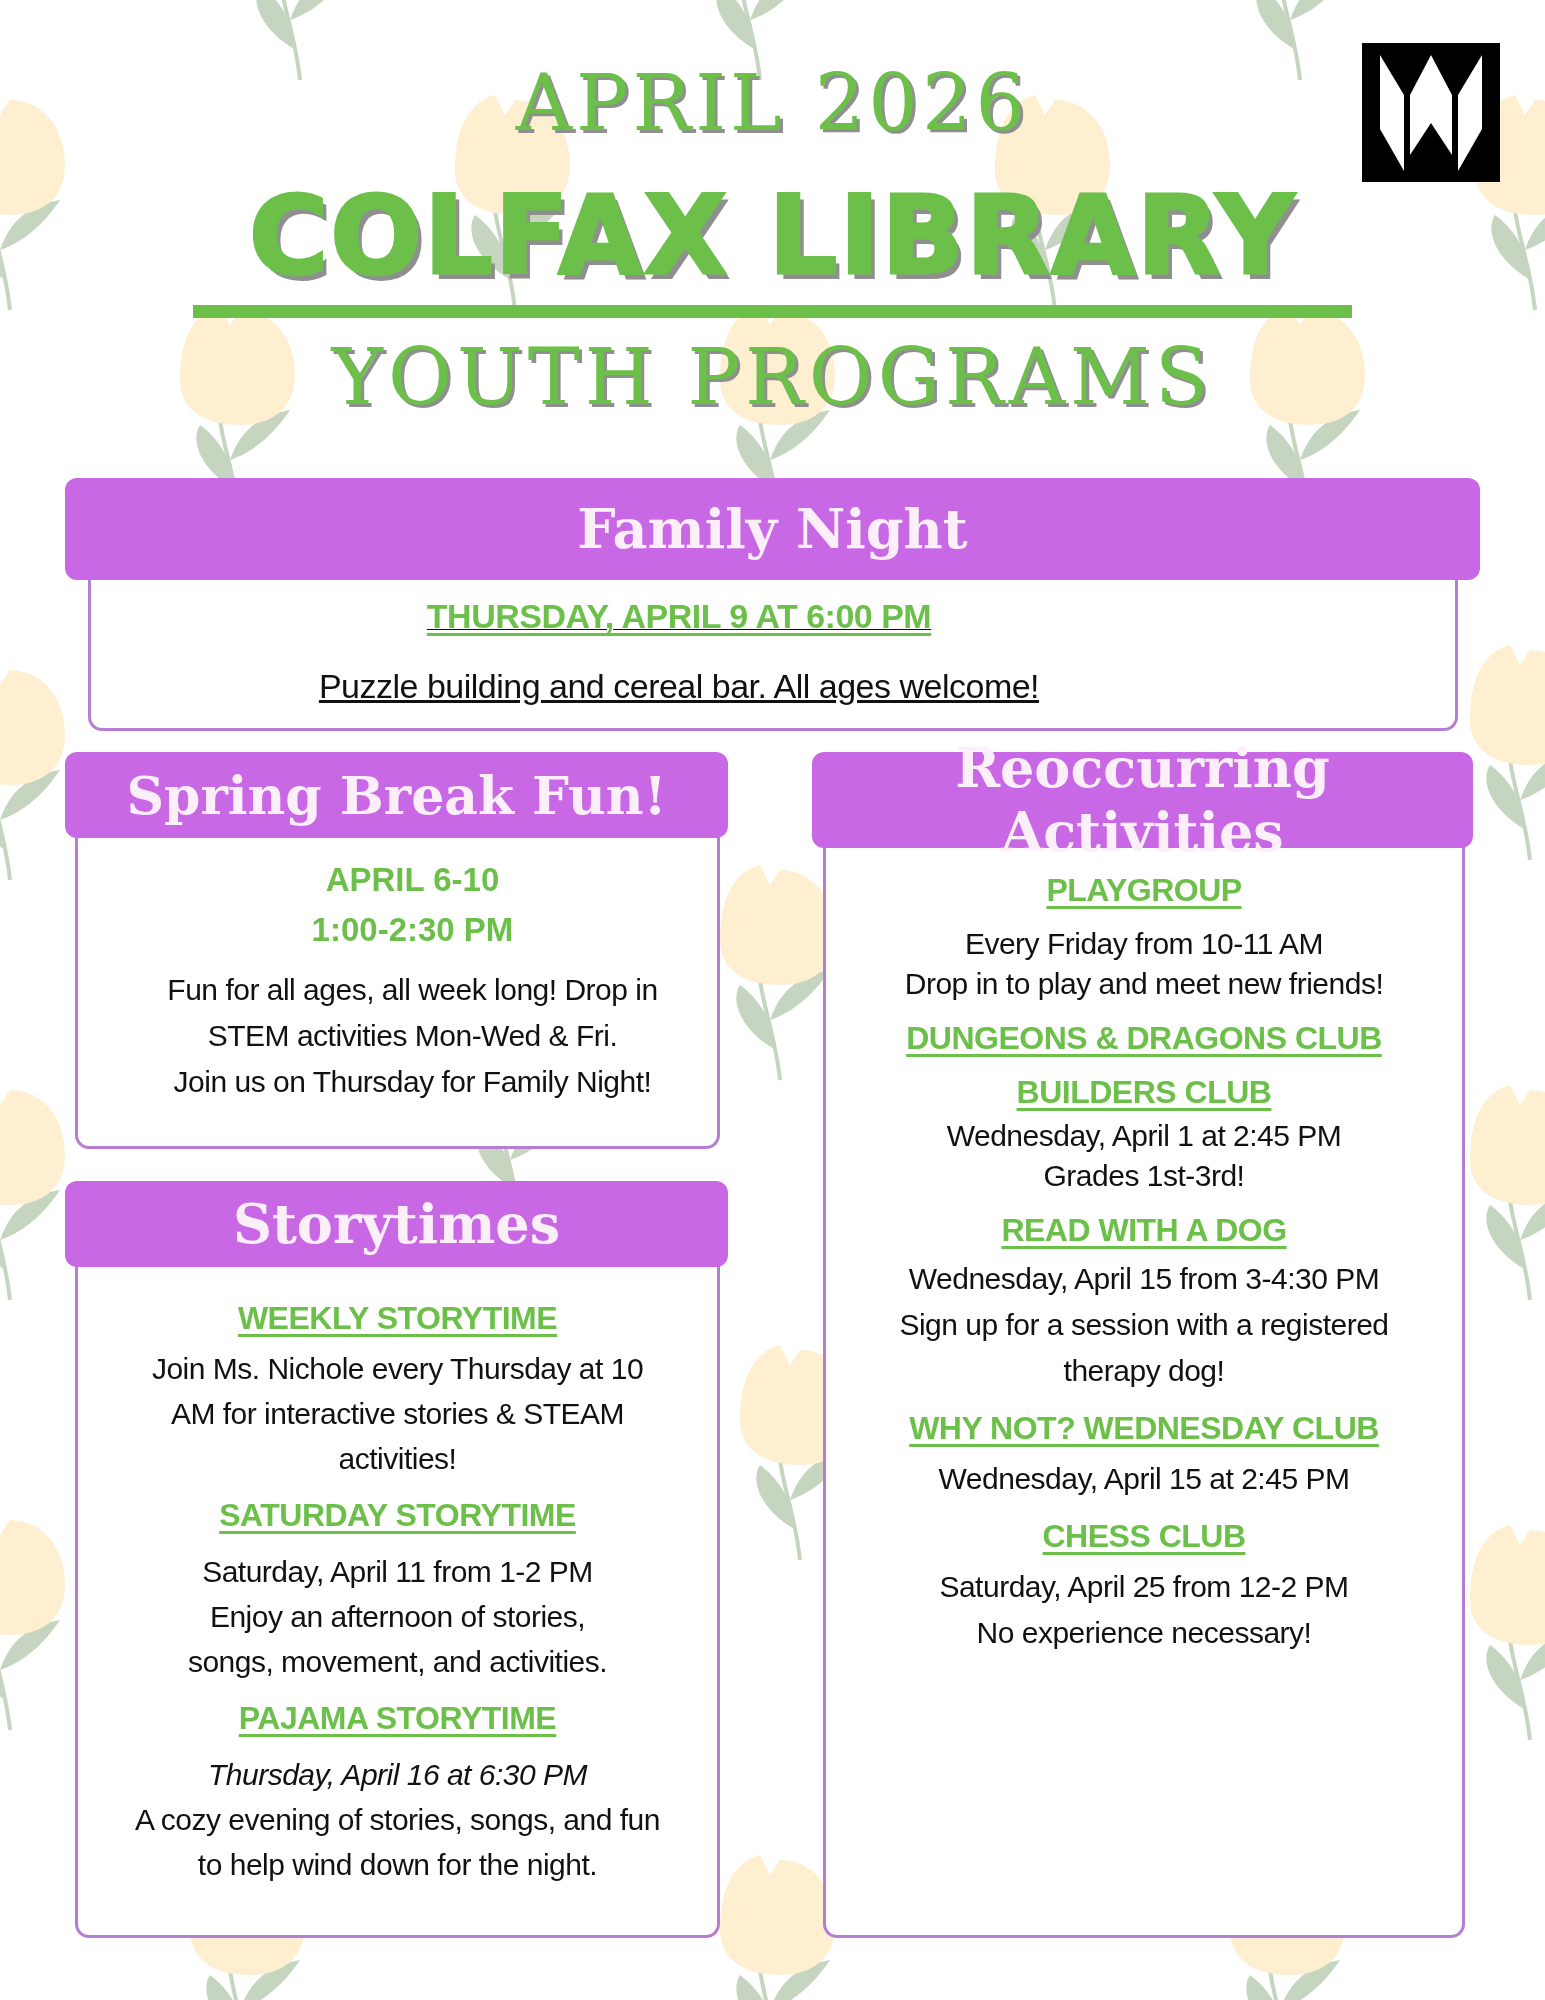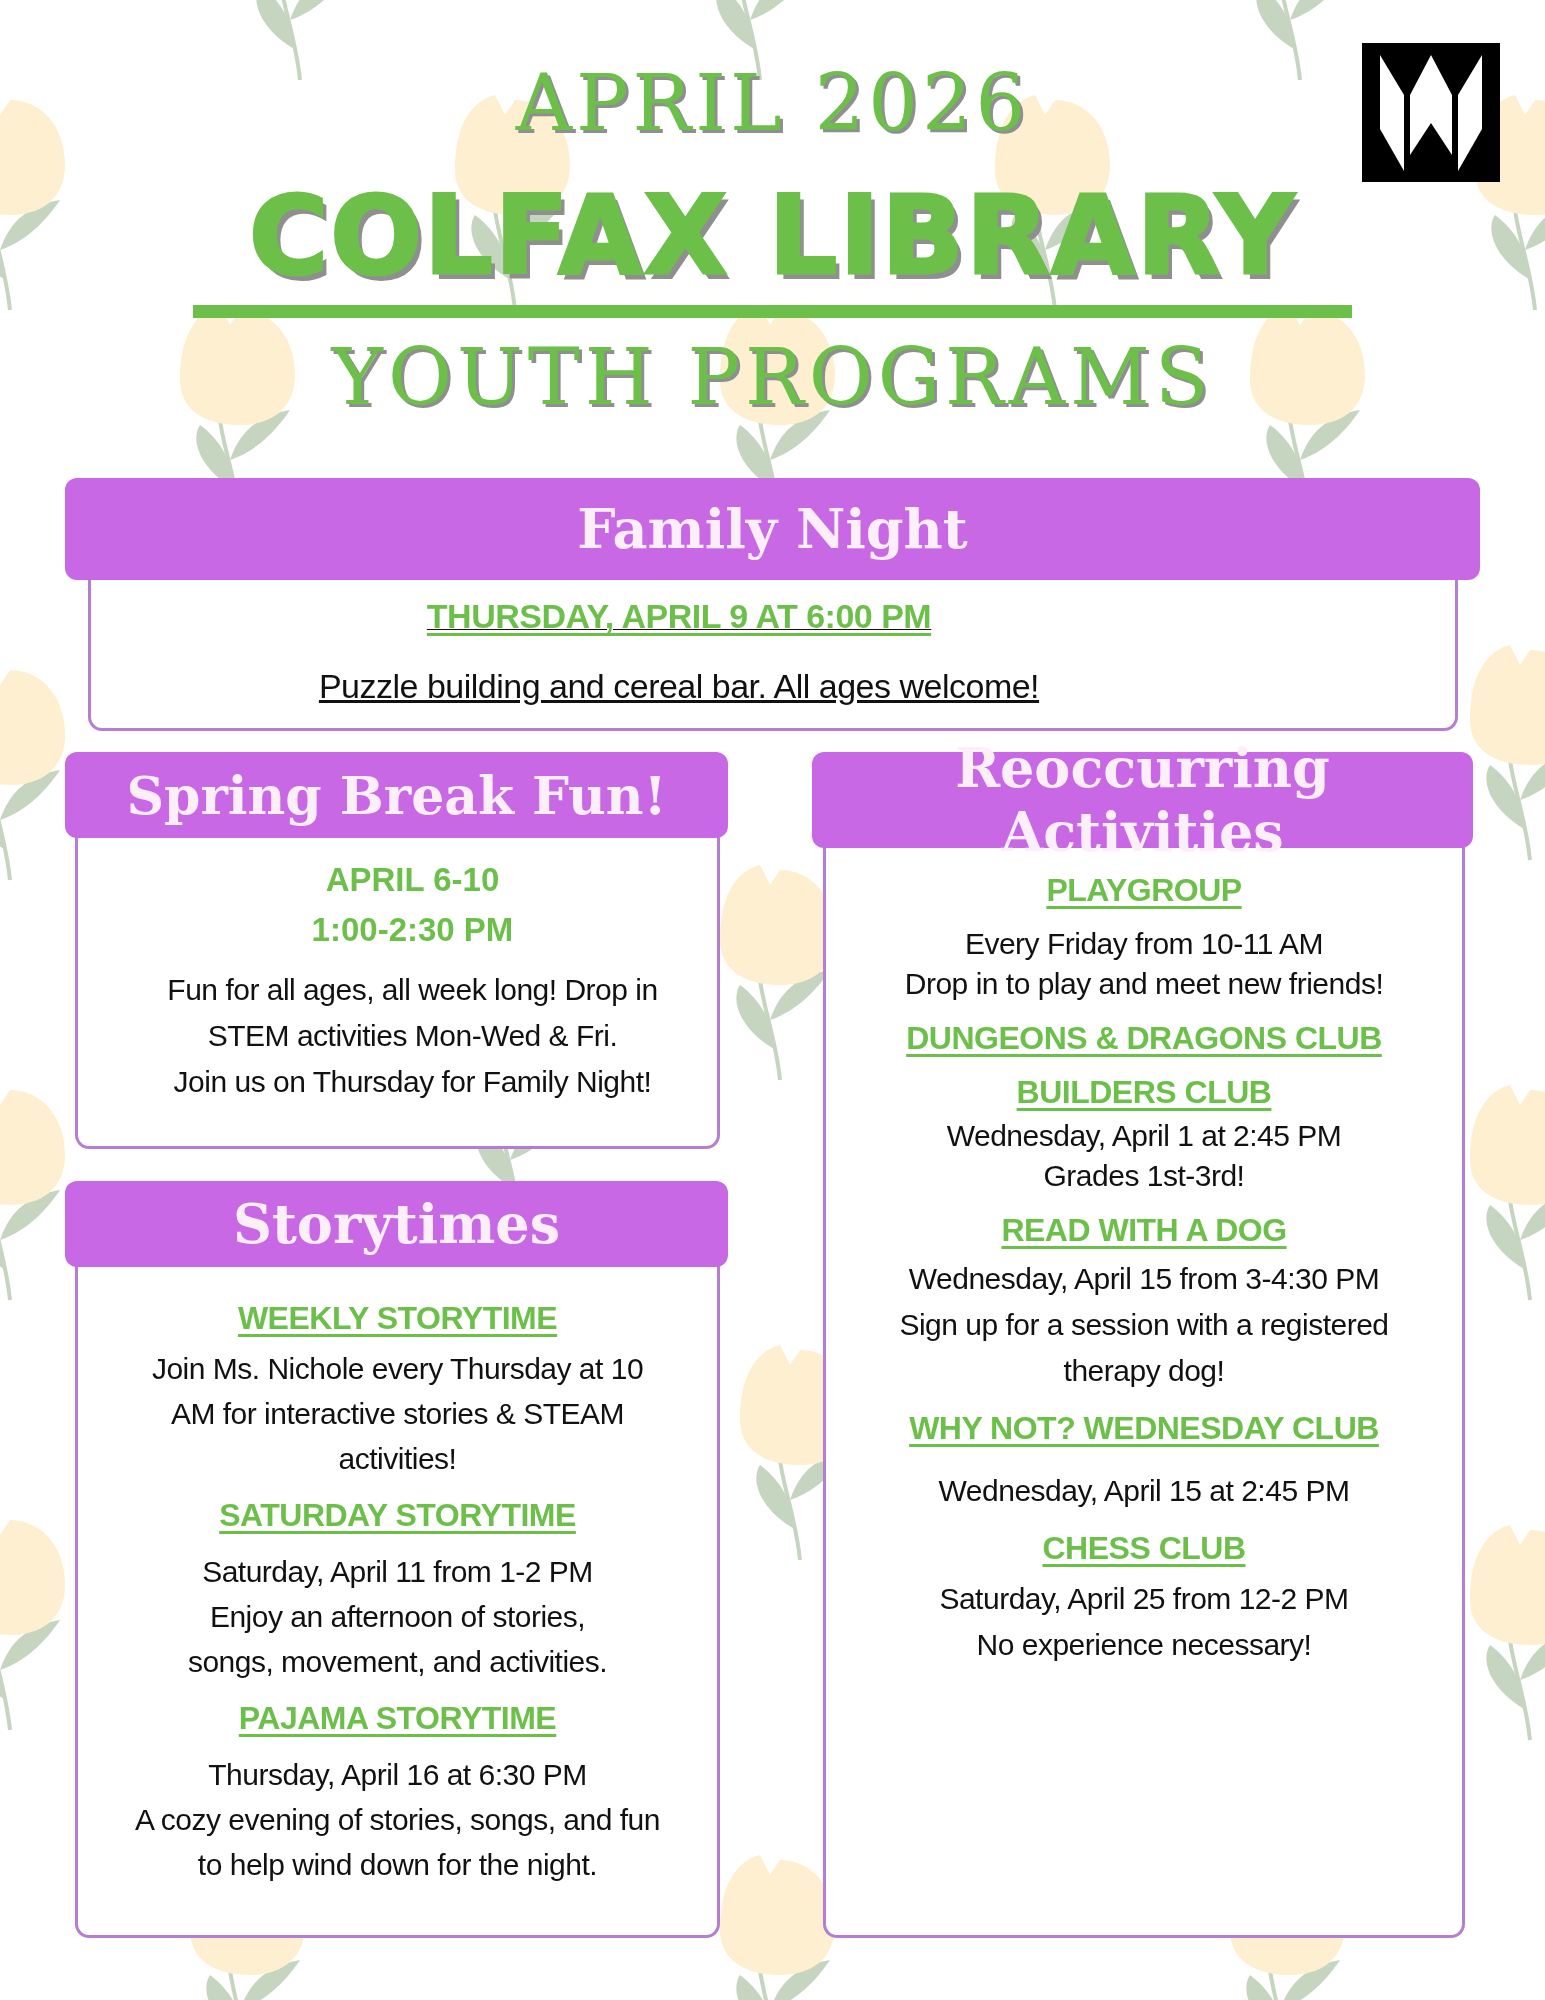--- a/index.html
+++ b/index.html
@@ -121,21 +121,21 @@
     <span class="g h">SATURDAY STORYTIME</span>
     <div style="margin-top:14px;">
       <div class="t" style="line-height:45px;">Saturday, April 11 from 1-2 PM</div>
       <div class="t" style="line-height:45px;">Enjoy an afternoon of stories,</div>
       <div class="t" style="line-height:45px;">songs, movement, and activities.</div>
     </div>
   </div>
   <div style="margin-top:14px;">
     <span class="g h">PAJAMA STORYTIME</span>
     <div style="margin-top:14px;">
-      <div class="t" style="line-height:45px;">Thursday, April 16 at 6:30 PM</div>
+      <div class="t" style="line-height:45px;font-style:italic;">Thursday, April 16 at 6:30 PM</div>
       <div class="t" style="line-height:45px;">A cozy evening of stories, songs, and fun</div>
       <div class="t" style="line-height:45px;">to help wind down for the night.</div>
     </div>
   </div>
 </div>
 
 <div class="hdr" style="left:812px;top:752px;width:661px;height:96px;font-size:54px;">Reoccurring Activities</div>
 <div class="box" style="left:823px;top:846px;width:642px;height:1092px;"></div>
 <div class="content" style="left:823px;top:870px;width:642px;">
   <div>
@@ -158,21 +158,21 @@
   <div style="margin-top:14px;">
     <span class="g h">READ WITH A DOG</span>
     <div style="margin-top:6px;">
       <div class="t" style="line-height:46px;">Wednesday, April 15 from 3-4:30 PM</div>
       <div class="t" style="line-height:46px;">Sign up for a session with a registered</div>
       <div class="t" style="line-height:46px;">therapy dog!</div>
     </div>
   </div>
   <div style="margin-top:14px;">
     <span class="g h">WHY NOT? WEDNESDAY CLUB</span>
-    <div style="margin-top:20px;">
+    <div style="margin-top:8px;">
       <div class="t" style="line-height:46px;">Wednesday, April 15 at 2:45 PM</div>
     </div>
   </div>
   <div style="margin-top:14px;">
     <span class="g h">CHESS CLUB</span>
     <div style="margin-top:8px;">
       <div class="t" style="line-height:46px;">Saturday, April 25 from 12-2 PM</div>
       <div class="t" style="line-height:46px;">No experience necessary!</div>
     </div>
   </div>

